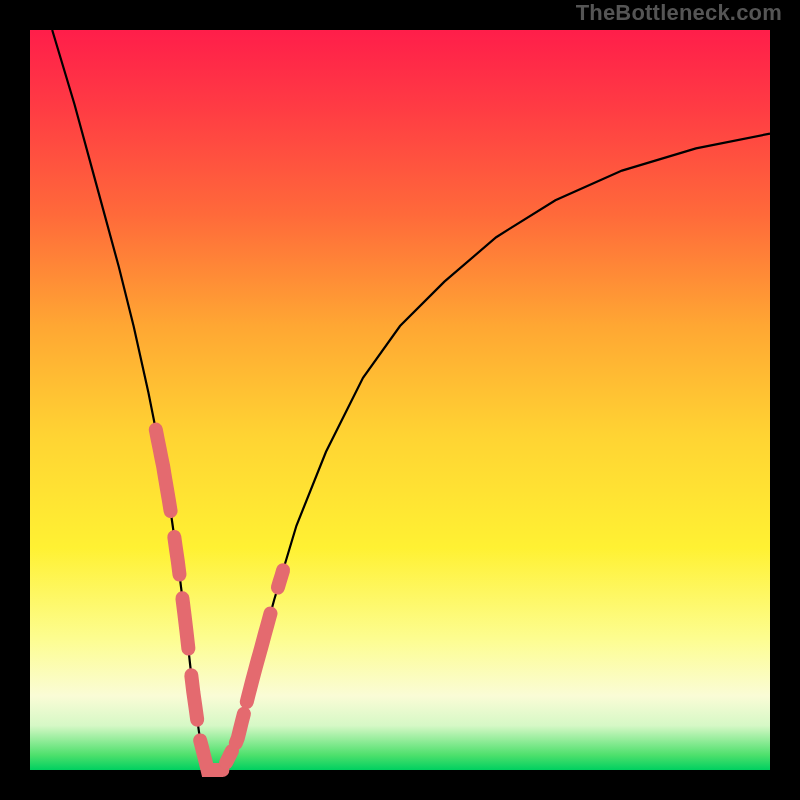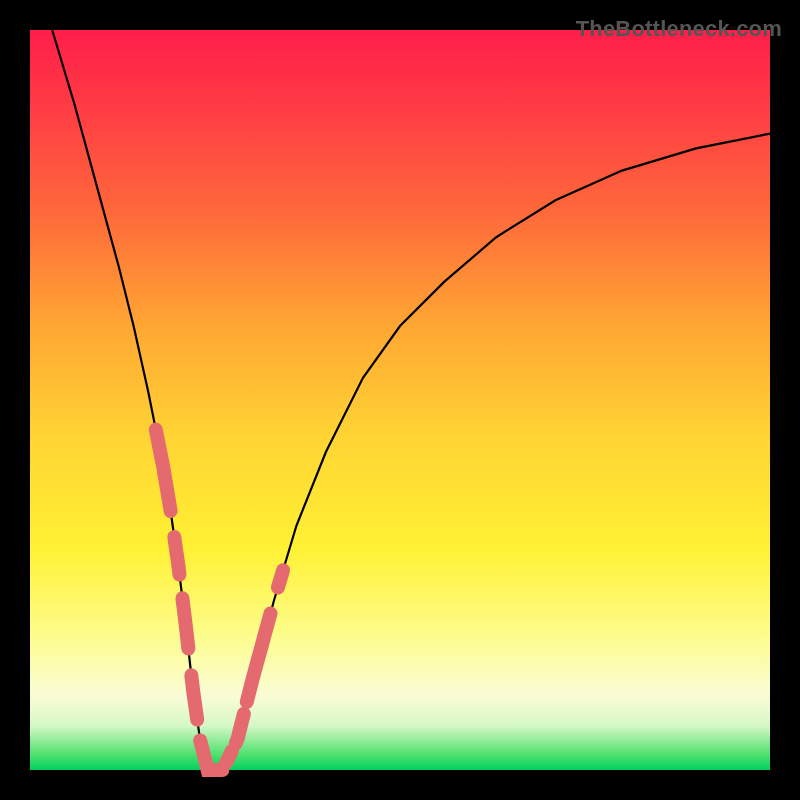--- a/index.html
+++ b/index.html
@@ -12,21 +12,21 @@
   }
   .frame {
     width: 800px;
     height: 800px;
     background: #000;
     position: relative;
     box-sizing: border-box;
   }
   .watermark {
     position: absolute;
-    top: 16px;
+    top: 0;
     right: 18px;
     color: #555;
     font-size: 22px;
     font-weight: 600;
     letter-spacing: 0.2px;
     z-index: 50;
     user-select: none;
   }
   .plot-area {
     position: absolute;

